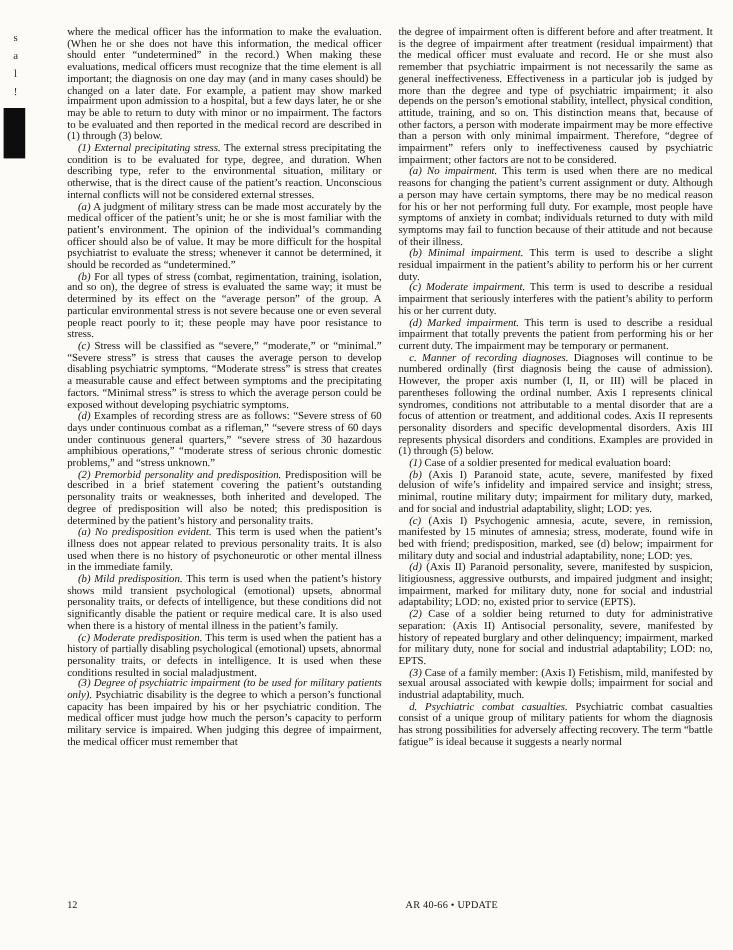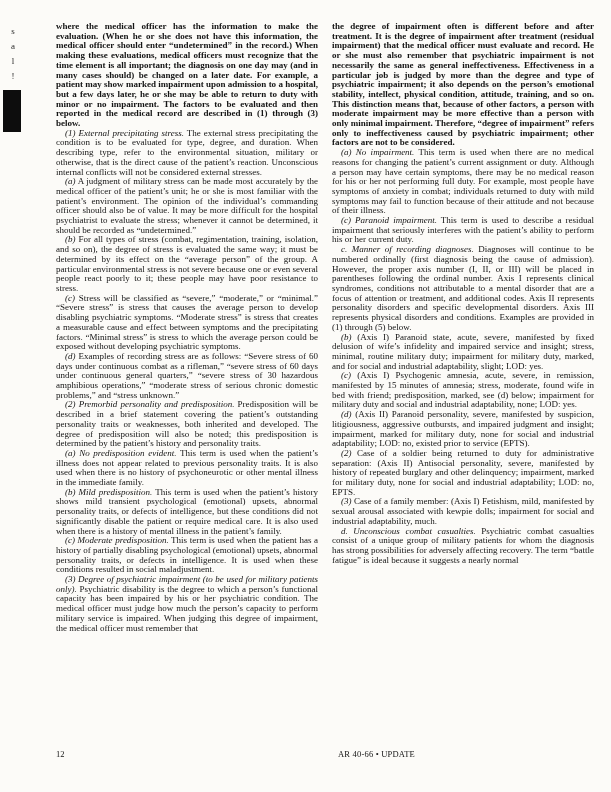--- a/index.html
+++ b/index.html
@@ -18,21 +18,21 @@
   }
   .col {
     width: 262px;
     font-size: 9px;
     line-height: 9.7px;
     text-align: justify;
     hyphens: auto;
     -webkit-hyphens: auto;
   }
   .para { margin: 0; text-indent: 9px; }
-  .para.flush { text-indent: 0; font-weight: bold; }
+  .para.flush { text-indent: 0; }
   .para i { }
   .margin-letters {
     position: absolute; left: 5px; top: 26px; width: 16px;
     display: flex; flex-direction: column; gap: 5px;
     font-size: 9px; color: #2a2a2a; text-align: center;
   }
   .margin-bar {
     position: absolute; left: 3px; top: 90px;
     width: 18px; height: 42px; background: #0d0d0d;
   }
@@ -66,28 +66,31 @@
         <p class="para"><i>(d)</i><span> Examples of recording stress are as follows: “Severe stress of 60 days under continuous combat as a rifleman,” “severe stress of 60 days under continuous general quarters,” “severe stress of 30 hazardous amphibious operations,” “moderate stress of serious chronic domestic problems,” and “stress unknown.”</span></p>
         <p class="para"><i>(2) Premorbid personality and predisposition.</i><span> Predisposition will be described in a brief statement covering the patient’s outstanding personality traits or weaknesses, both inherited and developed. The degree of predisposition will also be noted; this predisposition is determined by the patient’s history and personality traits.</span></p>
         <p class="para"><i>(a) No predisposition evident.</i><span> This term is used when the patient’s illness does not appear related to previous personality traits. It is also used when there is no history of psychoneurotic or other mental illness in the immediate family.</span></p>
         <p class="para"><i>(b) Mild predisposition.</i><span> This term is used when the patient’s history shows mild transient psychological (emotional) upsets, abnormal personality traits, or defects of intelligence, but these conditions did not significantly disable the patient or require medical care. It is also used when there is a history of mental illness in the patient’s family.</span></p>
         <p class="para"><i>(c) Moderate predisposition.</i><span> This term is used when the patient has a history of partially disabling psychological (emotional) upsets, abnormal personality traits, or defects in intelligence. It is used when these conditions resulted in social maladjustment.</span></p>
         <p class="para"><i>(3) Degree of psychiatric impairment (to be used for military patients only).</i><span> Psychiatric disability is the degree to which a person’s functional capacity has been impaired by his or her psychiatric condition. The medical officer must judge how much the person’s capacity to perform military service is impaired. When judging this degree of impairment, the medical officer must remember that</span></p>
       </div>
     <div class="col">
         <p class="para flush"><span>the degree of impairment often is different before and after treatment. It is the degree of impairment after treatment (residual impairment) that the medical officer must evaluate and record. He or she must also remember that psychiatric impairment is not necessarily the same as general ineffectiveness. Effectiveness in a particular job is judged by more than the degree and type of psychiatric impairment; it also depends on the person’s emotional stability, intellect, physical condition, attitude, training, and so on. This distinction means that, because of other factors, a person with moderate impairment may be more effective than a person with only minimal impairment. Therefore, “degree of impairment” refers only to ineffectiveness caused by psychiatric impairment; other factors are not to be considered.</span></p>
         <p class="para"><i>(a) No impairment.</i><span> This term is used when there are no medical reasons for changing the patient’s current assignment or duty. Although a person may have certain symptoms, there may be no medical reason for his or her not performing full duty. For example, most people have symptoms of anxiety in combat; individuals returned to duty with mild symptoms may fail to function because of their attitude and not because of their illness.</span></p>
-        <p class="para"><i>(c) Paranoid impairment.</i><span> This term is used to describe a residual impairment that seriously interferes with the patient’s ability to perform his or her current duty.</span></p>
+        <p class="para"><i>(b) Minimal impairment.</i><span> This term is used to describe a slight residual impairment in the patient’s ability to perform his or her current duty.</span></p>
+        <p class="para"><i>(c) Moderate impairment.</i><span> This term is used to describe a residual impairment that seriously interferes with the patient’s ability to perform his or her current duty.</span></p>
+        <p class="para"><i>(d) Marked impairment.</i><span> This term is used to describe a residual impairment that totally prevents the patient from performing his or her current duty. The impairment may be temporary or permanent.</span></p>
         <p class="para"><i>c. Manner of recording diagnoses.</i><span> Diagnoses will continue to be numbered ordinally (first diagnosis being the cause of admission). However, the proper axis number (I, II, or III) will be placed in parentheses following the ordinal number. Axis I represents clinical syndromes, conditions not attributable to a mental disorder that are a focus of attention or treatment, and additional codes. Axis II represents personality disorders and specific developmental disorders. Axis III represents physical disorders and conditions. Examples are provided in (1) through (5) below.</span></p>
+        <p class="para"><i>(1)</i><span> Case of a soldier presented for medical evaluation board:</span></p>
         <p class="para"><i>(b)</i><span> (Axis I) Paranoid state, acute, severe, manifested by fixed delusion of wife’s infidelity and impaired service and insight; stress, minimal, routine military duty; impairment for military duty, marked, and for social and industrial adaptability, slight; LOD: yes.</span></p>
         <p class="para"><i>(c)</i><span> (Axis I) Psychogenic amnesia, acute, severe, in remission, manifested by 15 minutes of amnesia; stress, moderate, found wife in bed with friend; predisposition, marked, see (d) below; impairment for military duty and social and industrial adaptability, none; LOD: yes.</span></p>
         <p class="para"><i>(d)</i><span> (Axis II) Paranoid personality, severe, manifested by suspicion, litigiousness, aggressive outbursts, and impaired judgment and insight; impairment, marked for military duty, none for social and industrial adaptability; LOD: no, existed prior to service (EPTS).</span></p>
         <p class="para"><i>(2)</i><span> Case of a soldier being returned to duty for administrative separation: (Axis II) Antisocial personality, severe, manifested by history of repeated burglary and other delinquency; impairment, marked for military duty, none for social and industrial adaptability; LOD: no, EPTS.</span></p>
         <p class="para"><i>(3)</i><span> Case of a family member: (Axis I) Fetishism, mild, manifested by sexual arousal associated with kewpie dolls; impairment for social and industrial adaptability, much.</span></p>
-        <p class="para"><i>d. Unconscious combat casualties.</i><span> Psychiatric combat casualties consist of a unique group of military patients for whom the diagnosis has strong possibilities for adversely affecting recovery. The term “battle fatigue” is ideal because it suggests a nearly normal</span></p>
+        <p class="para"><i>d. Psychiatric combat casualties.</i><span> Psychiatric combat casualties consist of a unique group of military patients for whom the diagnosis has strong possibilities for adversely affecting recovery. The term “battle fatigue” is ideal because it suggests a nearly normal</span></p>
       </div>
   </div>
 
   <div class="footer">
     <span class="page-num">12</span>
     <span class="reg-id">AR 40-66 • UPDATE</span>
   </div>
 
 </div>
 

